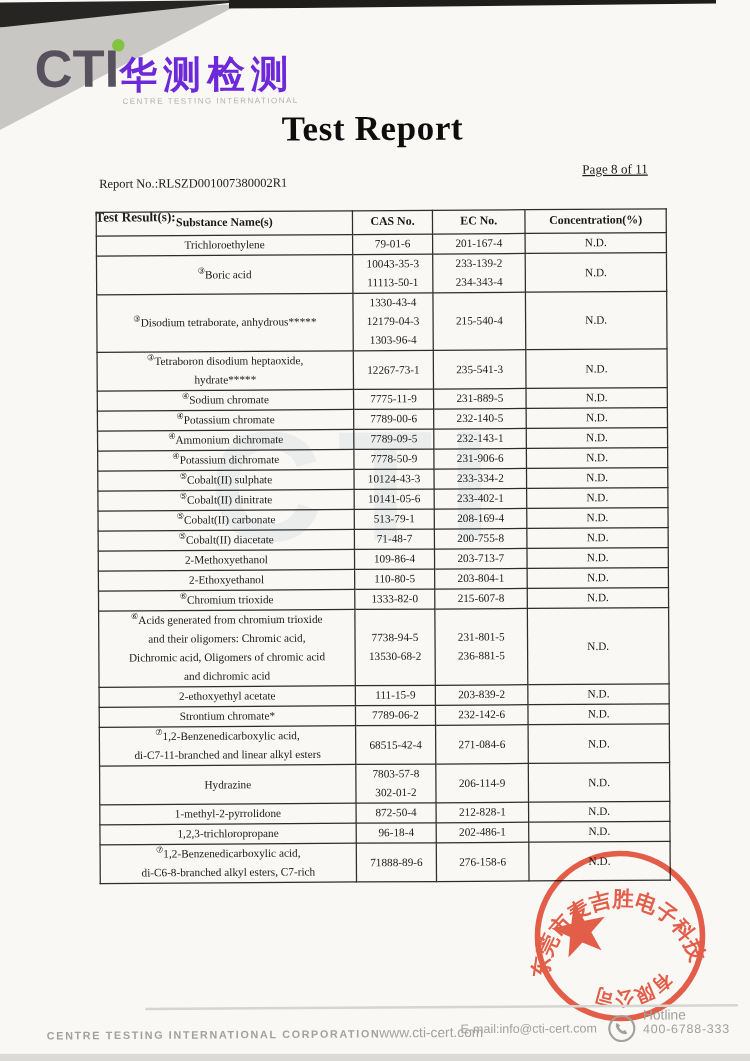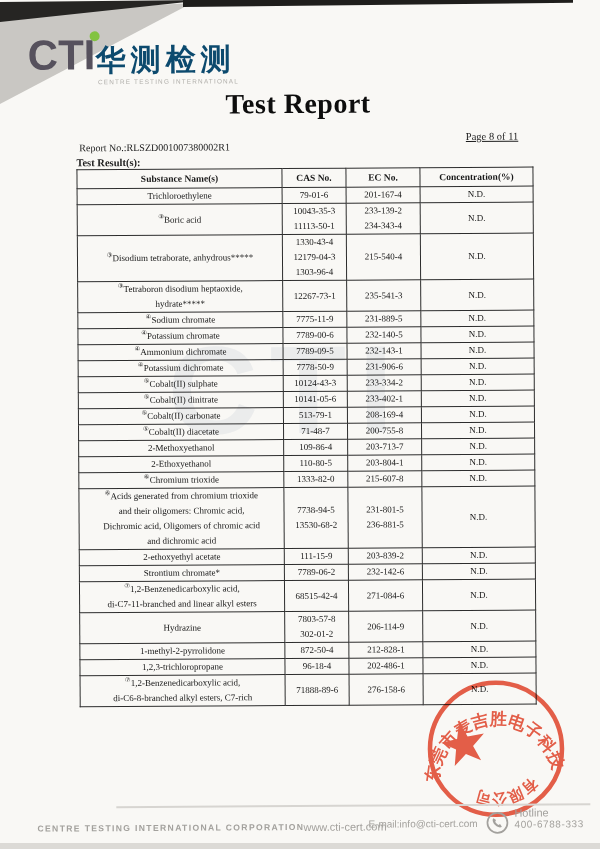--- a/index.html
+++ b/index.html
@@ -21,30 +21,30 @@
 
   .content{position:absolute;left:0;top:0;width:600px;height:849px;transform:rotate(-0.35deg);}
 
   
   .logo{position:absolute;left:30px;top:34px;}
   .logo-cti{font-family:"Liberation Sans",sans-serif;font-weight:bold;
     font-size:42px;line-height:40px;color:#56515d;letter-spacing:0px;position:relative;}
   .logo-dot{position:absolute;width:10px;height:10px;border-radius:50%;
     background:#82c341;left:62px;top:-4px;}
   .logo-cn{position:absolute;left:68px;top:5px;font-size:30px;font-weight:bold;
-    color:#0c4a6e;letter-spacing:5px;white-space:nowrap;font-family:Liberation Mono, monospace;}
+    color:#6d28d9;letter-spacing:5px;white-space:nowrap;font-family:Liberation Mono, monospace;}
   .logo-sub{position:absolute;left:70px;top:43px;font-size:6.4px;letter-spacing:1.18px;
     color:#b3b1ad;font-family:"Liberation Sans",sans-serif;white-space:nowrap;}
 
   .title{position:absolute;left:0;top:88px;width:600px;text-align:center;
     font-size:28px;font-weight:bold;color:#0d0d0d;letter-spacing:0.5px;}
 
   .report-no{position:absolute;left:81px;top:141px;font-size:10px;}
   .page-no{position:absolute;right:80px;top:132px;font-size:10.5px;text-decoration:underline;}
-  .section-label{position:absolute;left:78px;top:156px;font-size:10.5px;font-weight:bold;font-family:Liberation Serif, serif;}
+  .section-label{position:absolute;left:78px;top:168px;font-size:10.5px;font-weight:bold;font-family:Liberation Serif, serif;}
 
   
   .watermark{position:absolute;left:168px;top:318px;font-family:"Liberation Sans",sans-serif;
     font-weight:bold;font-size:125px;letter-spacing:12px;color:rgba(165,178,196,0.17);
     pointer-events:none;}
 
   
   table.results{position:absolute;left:78px;top:168px;width:456px;
     border-collapse:collapse;table-layout:fixed;background:transparent;}
   table.results th,table.results td{

